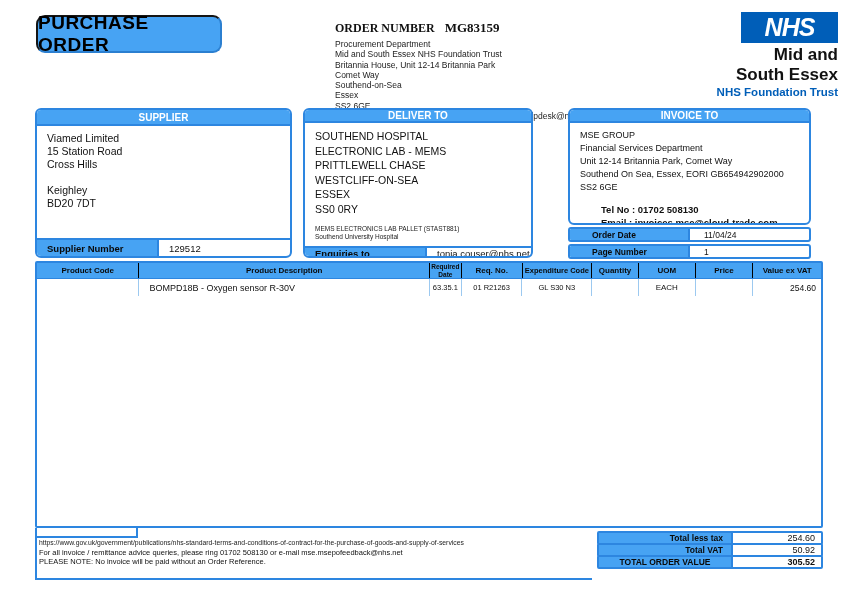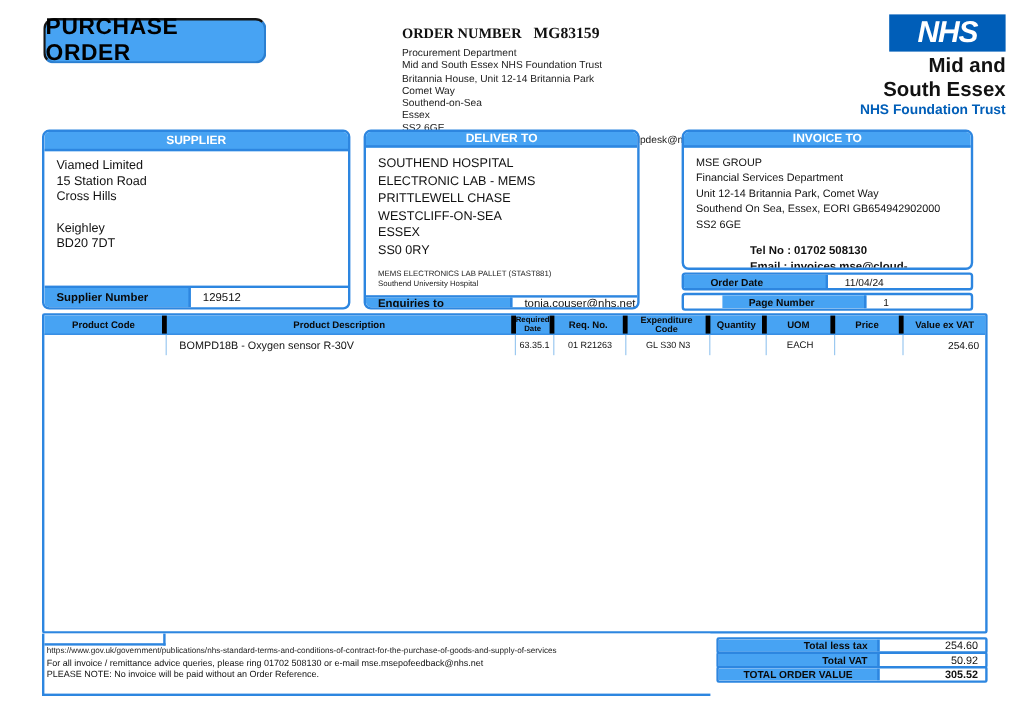--- a/index.html
+++ b/index.html
@@ -48,42 +48,42 @@
   }
   .box-footer .fvalue{flex:1;font-size:9.5px;display:flex;align-items:center;padding-left:10px;}
   .supplier-box{left:35px;width:257px;}
   .deliver-box{left:303px;width:230px;}
   .invoice-box{left:568px;width:243px;height:117px;}
   .body-line{font-size:10.5px;line-height:13px;min-height:13px;}
   .deliver-box .body-line{font-size:10.5px;line-height:14.5px;min-height:14.5px;}
   .small-line{font-size:6.5px;line-height:7.5px;min-height:7.5px;color:#222;}
   .deliver-small{margin-top:9px;}
   .invoice-box .body-line{font-size:9px;line-height:13px;min-height:13px;}
-  .inv-contact{font-weight:bold;font-size:9.5px;line-height:13px;margin-left:45px;}
+  .inv-contact{font-weight:bold;font-size:9.5px;line-height:13px;margin-left:21px;}
   .inv-tel{margin-top:9px;}
   
   .meta-row{
     position:absolute;left:568px;width:243px;height:15px;display:flex;
     border:2px solid #2d86e0;border-radius:3px;background:#fff;overflow:hidden;
   }
   .meta-row .mlabel{
     width:120px;background:#47a3f3;font-weight:bold;font-size:8.5px;color:#0a0a0a;
     display:flex;align-items:center;padding-left:22px;border-right:2px solid #2d86e0;
   }
   .meta-row .mvalue{flex:1;font-size:8.5px;display:flex;align-items:center;padding-left:14px;}
   
   .table{
     position:absolute;left:35px;top:261px;width:788px;height:267px;
     border:2px solid #2d86e0;border-radius:2px;background:#fff;
   }
   .t-header{display:flex;height:16px;background:#47a3f3;border-bottom:1px solid #2d86e0;}
   .t-header .hcell{
     font-weight:bold;font-size:8px;color:#0a0a0a;display:flex;align-items:center;
     justify-content:center;text-align:center;line-height:7.5px;
-    border-right:4px solid #000000;padding:0 1px;
+    border-right:1px solid #000000;padding:0 1px;
   }
   .t-header .hcell:last-child{border-right:none;}
   .t-row{display:flex;height:17px;}
   .t-row .cell{
     font-size:9px;display:flex;align-items:center;border-right:1px solid #9cc9f0;
     padding:0 3px;white-space:nowrap;overflow:hidden;
   }
   .t-row .cell:last-child{border-right:none;}
   .c0{width:103px;} .c1{width:292px;} .c2{width:32px;} .c3{width:61px;}
   .c4{width:70px;} .c5{width:47px;} .c6{width:57px;} .c7{width:58px;} .c8{width:68px;}
@@ -188,21 +188,21 @@
       <div class="body-line">SS2 6GE</div>
       <div class="inv-contact inv-tel">Tel No : 01702 508130</div>
       <div class="inv-contact">Email : invoices.mse@cloud-trade.com</div>
     </div>
   </div>
 
   <div class="meta-row" style="top:227px;">
     <div class="mlabel">Order Date</div>
     <div class="mvalue">11/04/24</div>
   </div>
-  <div class="meta-row" style="top:244px;padding-left:32px;">
+  <div class="meta-row" style="top:244px;">
     <div class="mlabel">Page Number</div>
     <div class="mvalue">1</div>
   </div>
 
   <div class="table">
     <div class="t-header">
       <div class="hcell c0">Product Code</div>
       <div class="hcell c1">Product Description</div>
       <div class="hcell c2" style="font-size:6.5px;">Required Date</div>
       <div class="hcell c3">Req. No.</div>

